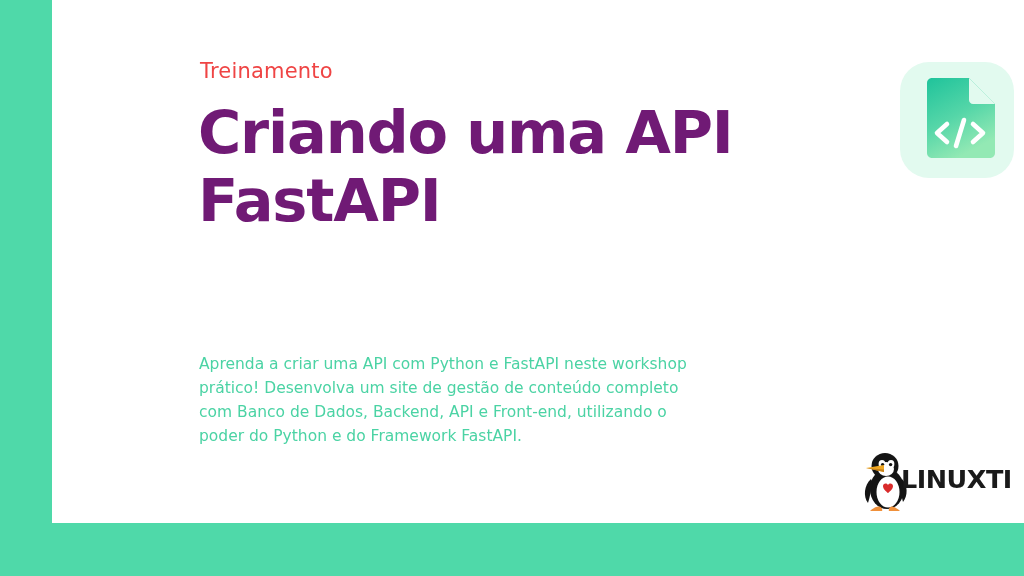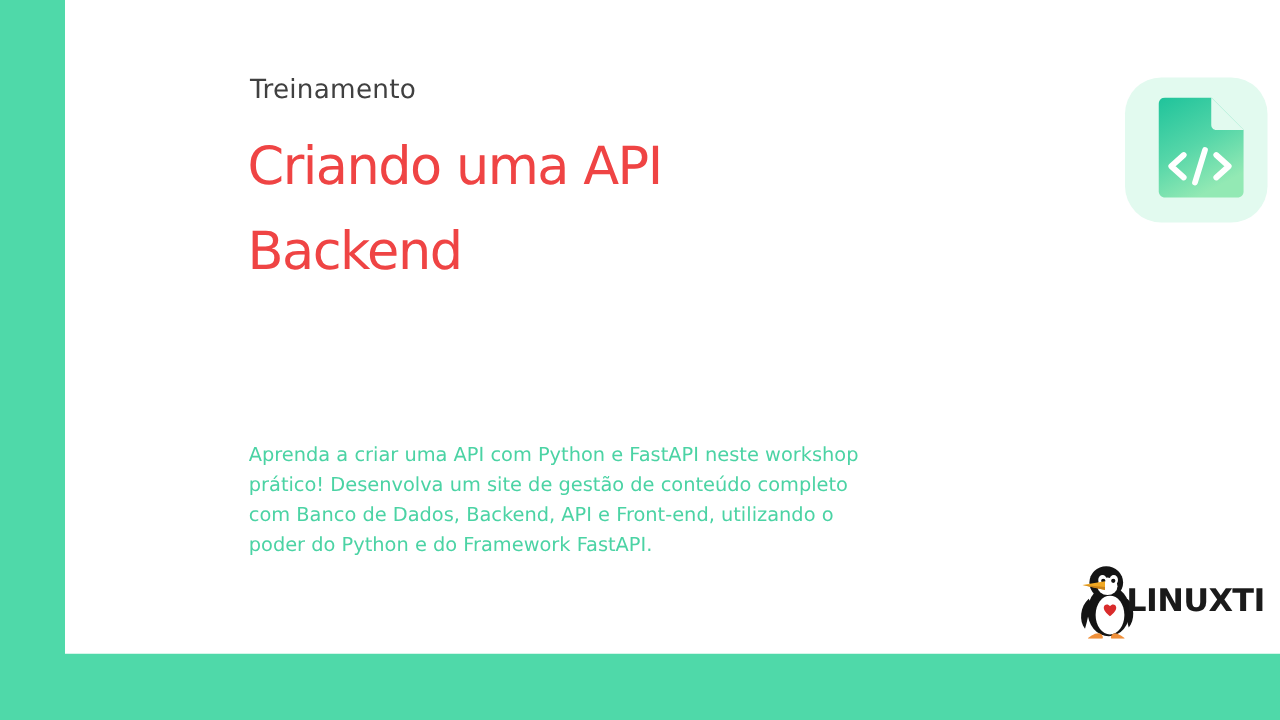--- a/index.html
+++ b/index.html
@@ -33,35 +33,35 @@
 
   
   #eyebrow {
     position: absolute;
     left: 148px;
     top: 59px;
     font-family: "DejaVu Sans", sans-serif;
     font-size: 21px;
     font-weight: 400;
     letter-spacing: 0.2px;
-    color: #404040;
+    color: #ef4444;
     white-space: nowrap;
   }
 
   #headline {
     position: absolute;
     left: 146px;
     top: 99px;
     width: 560px;
     font-family: "DejaVu Sans", sans-serif;
-    font-size: 42px;
-    font-weight: 400;
+    font-size: 59px;
+    font-weight: 700;
     line-height: 68px;
     letter-spacing: -1.2px;
-    color: #ef4444;
+    color: #701a75;
   }
   #headline .hl-line {
     display: block;
     white-space: nowrap;
   }
 
   #description {
     position: absolute;
     left: 147px;
     top: 336px;
@@ -119,21 +119,21 @@
 <body>
 
 <div id="slide">
 
   <div id="panel">
 
     <div id="eyebrow">Treinamento</div>
 
     <div id="headline">
       <span class="hl-line">Criando uma API</span>
-      <span class="hl-line">Backend</span>
+      <span class="hl-line">FastAPI</span>
     </div>
 
     <div id="description">Aprenda a criar uma API com Python e FastAPI neste workshop prático! Desenvolva um site de gestão de conteúdo completo com Banco de Dados, Backend, API e Front-end, utilizando o poder do Python e do Framework FastAPI.</div>
 
     <div id="code-badge">
       <svg width="76" height="84" viewBox="0 0 76 84">
         <defs>
           <linearGradient id="docgrad" x1="0" y1="0" x2="0.45" y2="1">
             <stop offset="0%" stop-color="#1FC39B"></stop>
             <stop offset="55%" stop-color="#55D6A8"></stop>

